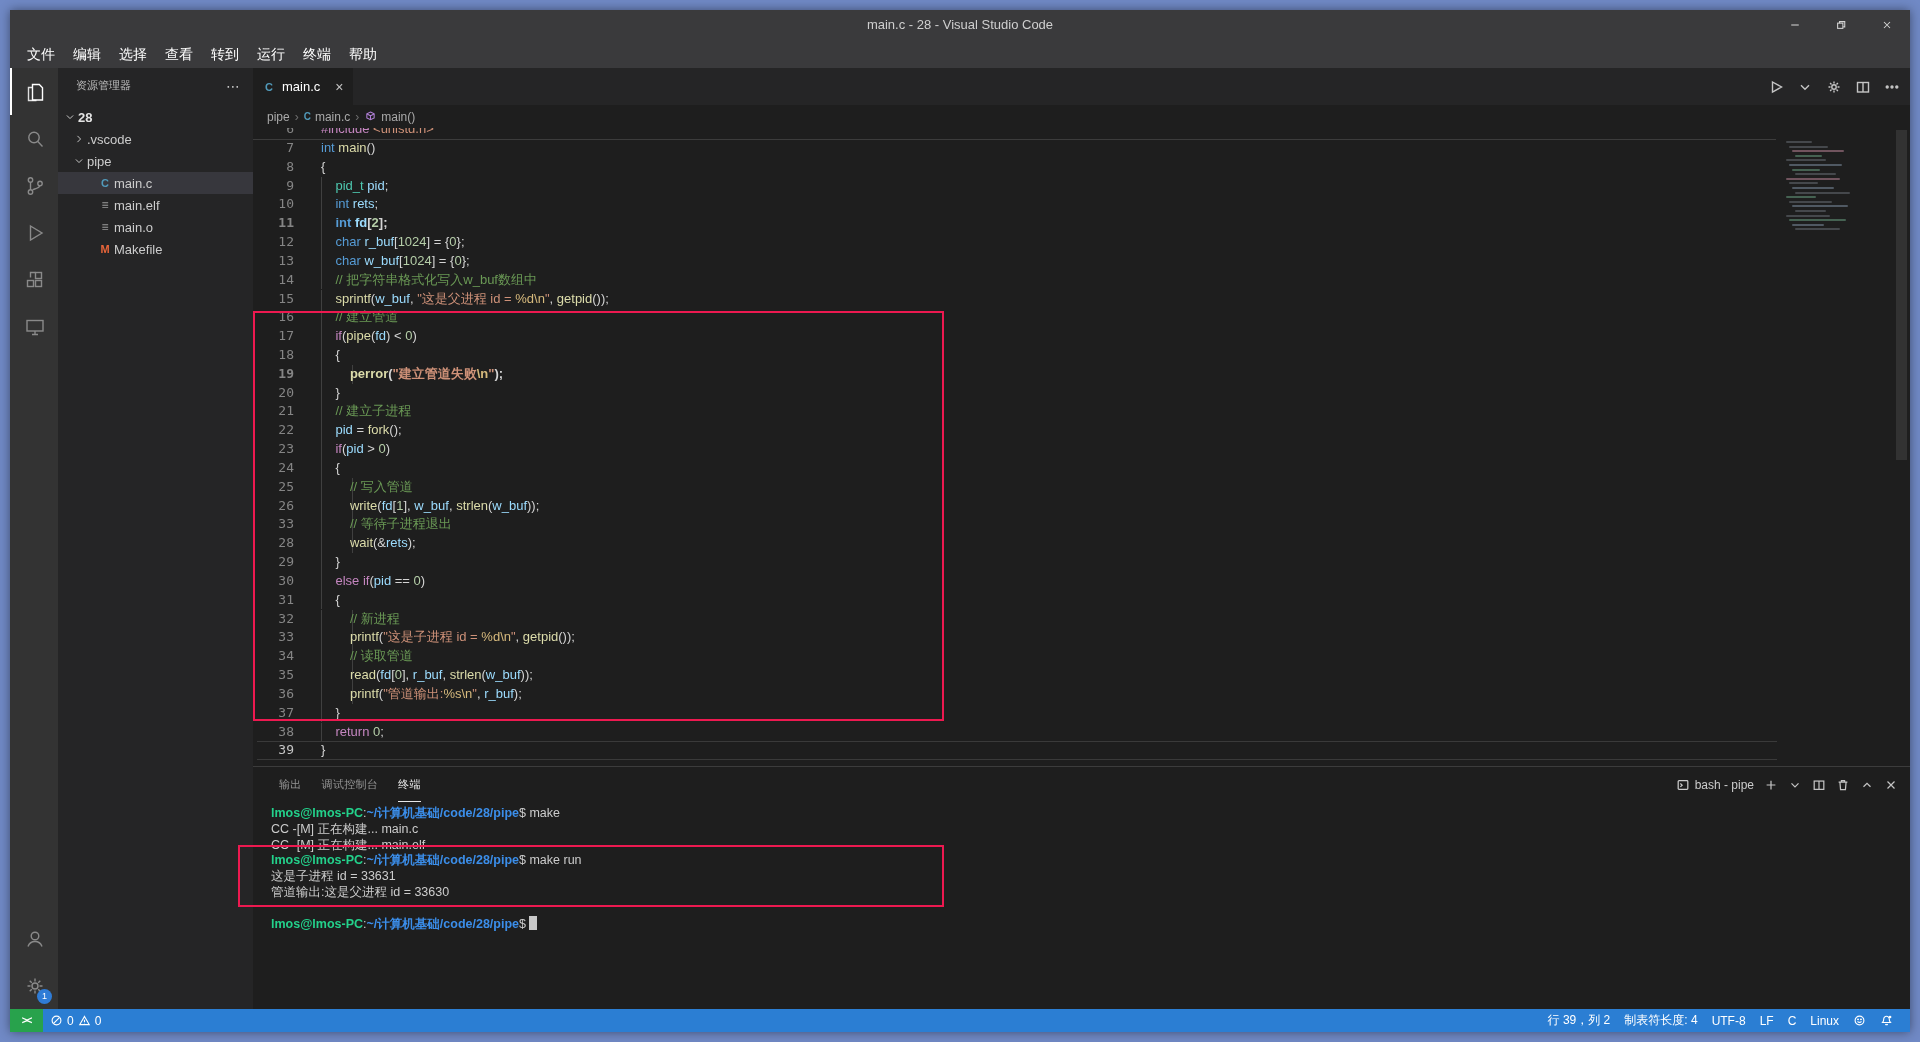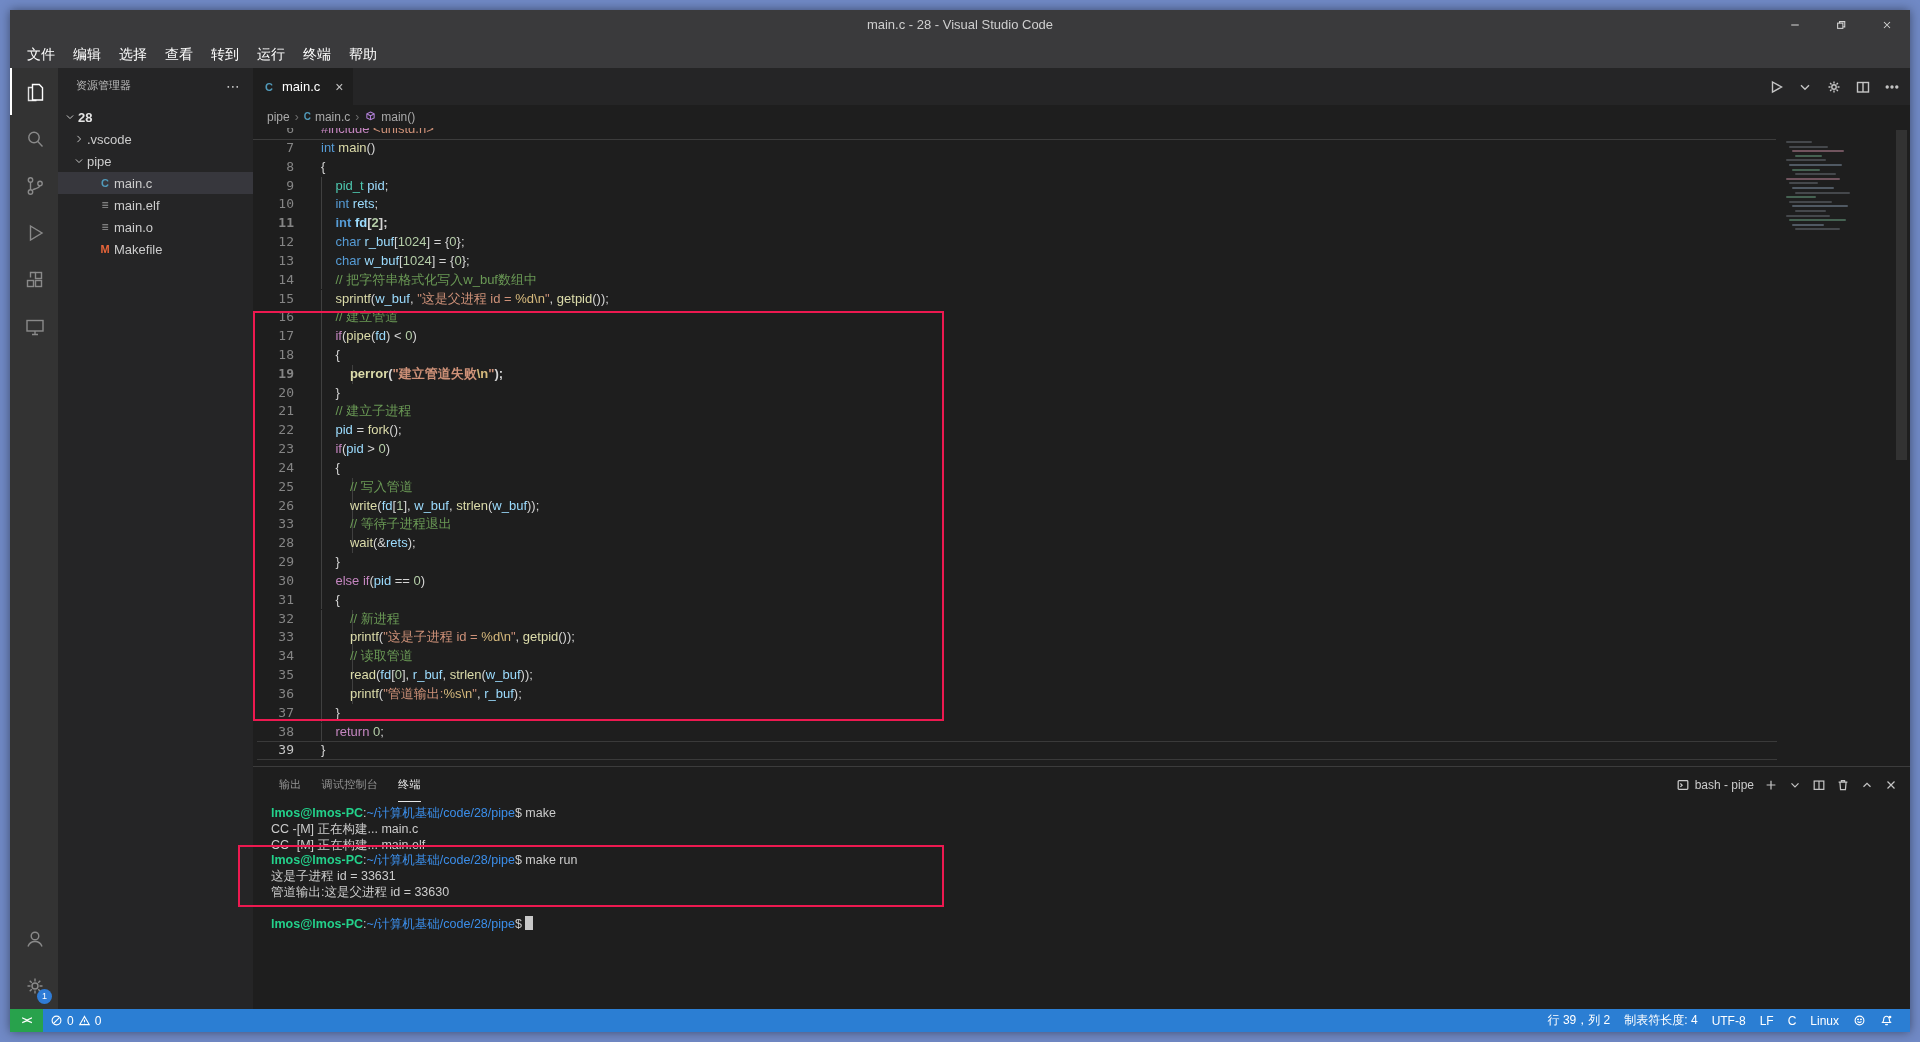--- a/index.html
+++ b/index.html
@@ -70,21 +70,21 @@
   
   .panel{position:absolute;left:243px;top:698px;right:0;bottom:0;background:#1e1e1e;border-top:1px solid #3c3c3c;}
   .panel-header{height:35px;display:flex;align-items:center;padding:0 12px 0 26px;}
   .panel-tab{font-size:11px;color:#969696;margin-right:20px;height:35px;line-height:35px;border-bottom:1px solid transparent;letter-spacing:.3px;}
   .panel-tab.active{color:#e7e7e7;border-bottom:1px solid #e7e7e7;}
   .panel-actions{margin-left:auto;display:flex;align-items:center;gap:10px;color:#c5c5c5;font-size:12px;}
   .panel-actions svg{width:14px;height:14px;}
   .term-label{display:flex;align-items:center;gap:5px;color:#cccccc;}
   .terminal{position:absolute;left:18px;top:38px;right:20px;bottom:4px;}
   .term-line{position:absolute;left:0;white-space:pre;font-family:"DejaVu Sans Mono","Liberation Mono",monospace;font-size:12.5px;line-height:15.8px;color:#cccccc;}
-  .tt-tg{color:#23d18b;font-weight:700;} .tt-tb{color:#3b8eea;font-weight:400;} .tt-tf{color:#cccccc;}
+  .tt-tg{color:#23d18b;font-weight:700;} .tt-tb{color:#3b8eea;font-weight:700;} .tt-tf{color:#cccccc;}
   .cursor-block{display:inline-block;width:8px;height:14px;background:#c8c8c8;vertical-align:-2px;}
   
   .statusbar{position:absolute;left:0;right:0;bottom:0;height:23px;background:#2b7ed3;display:flex;align-items:center;color:#ffffff;font-size:12px;}
   .remote-ind{width:33px;height:23px;background:#28a24c;display:flex;align-items:center;justify-content:center;font-weight:700;font-size:10px;letter-spacing:-1px;}
   .sb-item{display:flex;align-items:center;gap:4px;padding:0 7px;height:23px;}
   .sb-right{margin-left:auto;display:flex;align-items:center;padding-right:10px;}
   .sb-item svg{width:13px;height:13px;}
   
   .anno{position:absolute;border:2px solid #ed1950;z-index:9;pointer-events:none;}
 </style>

